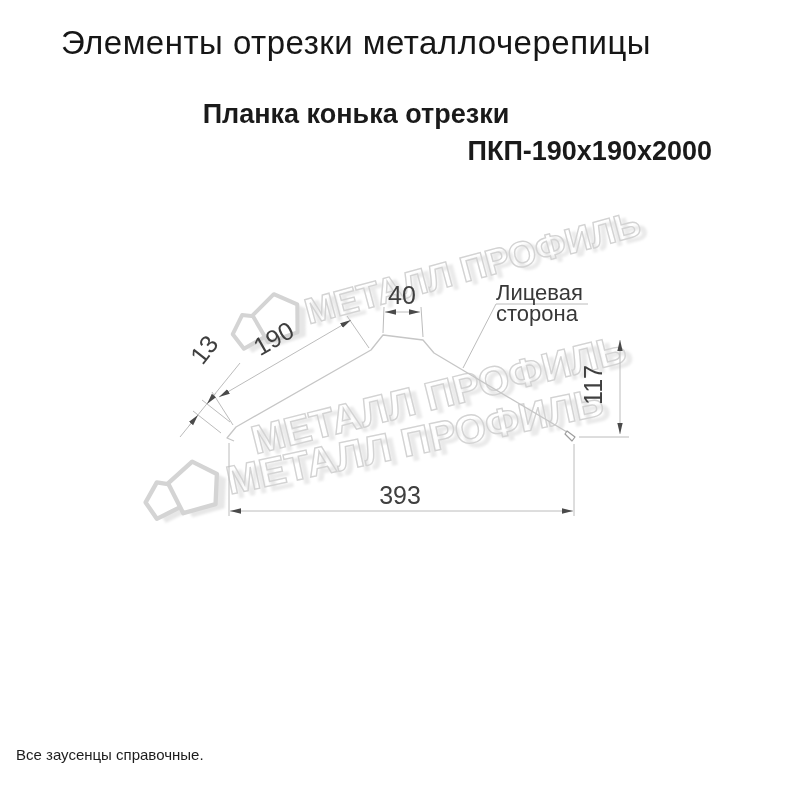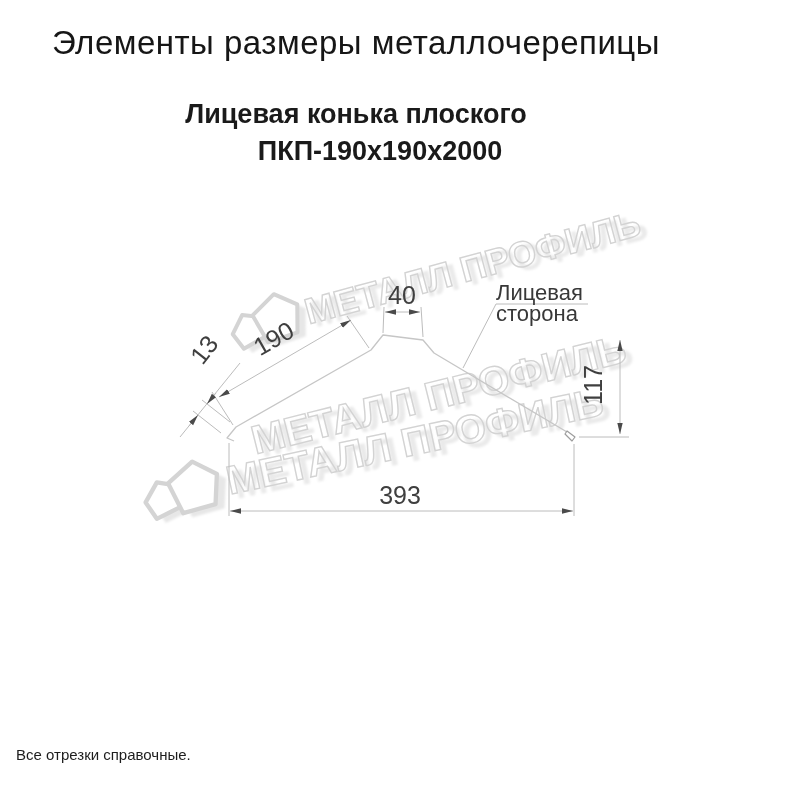--- a/index.html
+++ b/index.html
@@ -3,38 +3,38 @@
 <meta charset="utf-8">
 <style>
   html,body{margin:0;padding:0;background:#ffffff;}
   body{width:800px;height:800px;position:relative;overflow:hidden;
        font-family:"Liberation Sans", sans-serif;}
   .header{position:absolute;left:0;top:0;width:712px;text-align:center;color:#111;}
   .title{position:absolute;left:0;top:24px;width:712px;text-align:center;
          font-size:33px;font-weight:400;letter-spacing:0.5px;color:#161616;}
   .subtitle{position:absolute;left:0;top:99px;width:712px;text-align:center;
             font-size:27px;font-weight:700;color:#1a1a1a;}
-  .model{position:absolute;left:0;top:136px;width:712px;text-align:center;
-         font-size:27px;font-weight:700;color:#1a1a1a;padding-left:24px;}
+  .model{position:absolute;left:0;top:136px;width:712px;text-align:right;
+         font-size:27px;font-weight:700;color:#1a1a1a;}
   .footer{position:absolute;left:16px;top:745px;color:#1d1d1d;font-size:15px;line-height:20px;}
   svg{position:absolute;left:0;top:0;}
   svg text{font-family:"Liberation Sans", sans-serif;}
   .dimtxt{font-size:25px;fill:#3f3f3f;}
   .lbltxt{font-size:22px;fill:#383838;}
   .wm-outline{font-size:40px;font-weight:700;fill:none;stroke:#d3d3d3;stroke-width:1.4px;}
   .wm-ghost{font-size:40px;font-weight:700;fill:#eaeaea;}
   .thin{stroke:#bcbcbc;stroke-width:1;fill:none;}
   .profile{stroke:#c6c6c6;stroke-width:1.3;fill:none;stroke-linejoin:round;}
 </style>
 </head>
 <body>
 
 <div class="header">
-  <div class="title">Элементы размеры металлочерепицы</div>
-  <div class="subtitle">Лицевая конька плоского</div>
+  <div class="title">Элементы отрезки металлочерепицы</div>
+  <div class="subtitle">Планка конька отрезки</div>
   <div class="model">ПКП-190х190х2000</div>
 </div>
 
 <svg width="800" height="800" viewBox="0 0 800 800">
   <defs>
     <marker id="arr" viewBox="0 0 11 7" refX="11" refY="3.5" markerWidth="11" markerHeight="7" markerUnits="userSpaceOnUse" orient="auto-start-reverse">
       <path d="M11,3.5 L0,0.8 L0,6.2 Z" fill="#4a4a4a"></path>
     </marker>
     <filter id="wblur" x="-20%" y="-20%" width="140%" height="140%">
       <feGaussianBlur stdDeviation="1.2"></feGaussianBlur>
@@ -120,14 +120,14 @@
   </g>
 
   <g>
     <path class="thin" d="M588,304 L496,304 L463,368"></path>
     <text class="lbltxt" x="496" y="300">Лицевая</text>
     <text class="lbltxt" x="496" y="321">сторона</text>
   </g>
 </svg>
 
 <div class="footer">
-  <div>Все отрезки справочные.</div>
+  <div>Все заусенцы справочные.</div>
 </div>
 
 </body></html>

